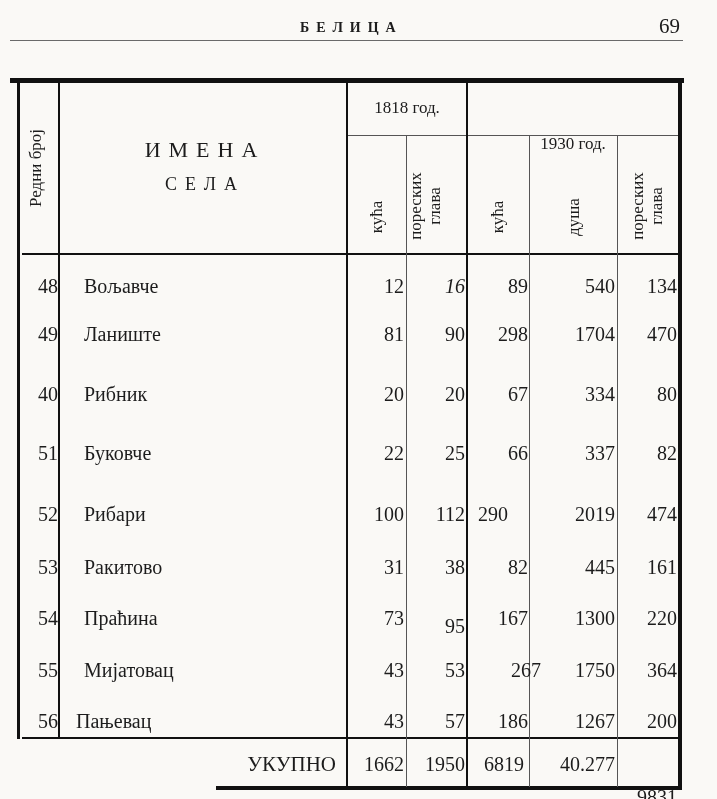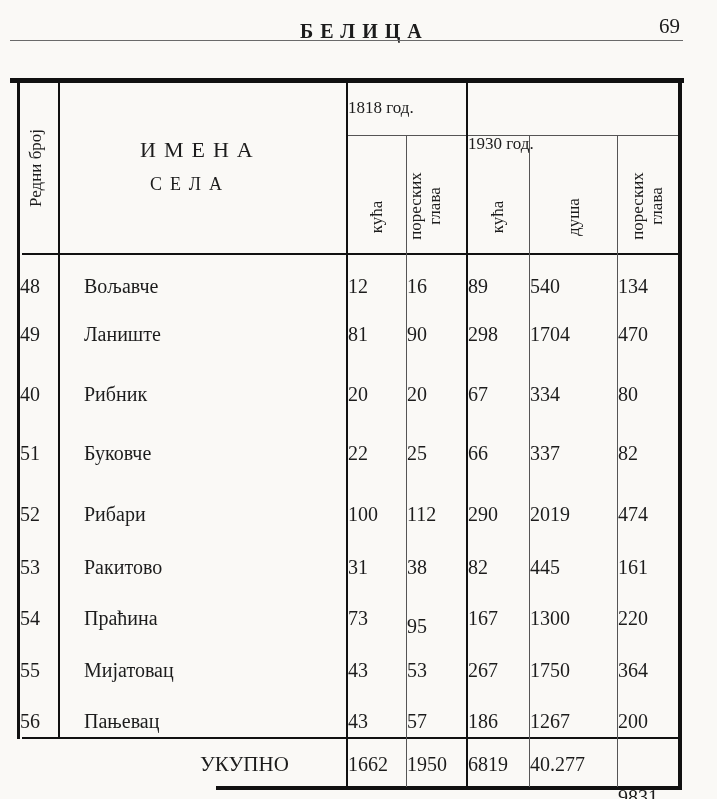--- a/index.html
+++ b/index.html
@@ -5,33 +5,33 @@
   html, body { margin: 0; padding: 0; }
   body {
     width: 717px; height: 799px; background: #faf9f6; position: relative; overflow: hidden;
     font-family: "Liberation Serif", "DejaVu Serif", serif; color: #1c1c1c;
   }
   .abs { position: absolute; }
   .running-head {
     left: 0; top: 14px; width: 717px; height: 30px;
   }
   .running-title {
-    position: absolute; left: 300px; top: 6px; font-size: 20px; letter-spacing: 7px; font-weight: bold;
+    position: absolute; left: 300px; top: 6px; font-size: 14px; letter-spacing: 7px; font-weight: bold;
   }
   .page-number { position: absolute; left: 659px; top: 0; font-size: 21px; }
   .head-rule { left: 10px; top: 40px; width: 673px; height: 1px; background: #6a6a6a; }
 
   .hline { position: absolute; background: #111; }
   .vline { position: absolute; background: #111; }
 
-  .hdr-text { position: absolute; }
+  .hdr-text { position: absolute; text-align: center; }
   .rot { position: absolute; transform: rotate(-90deg); transform-origin: center center; white-space: nowrap; text-align: center; line-height: 19px; font-size: 17px; }
 
   .cell { position: absolute; font-size: 20px; line-height: 24px; white-space: nowrap; }
-  .num { text-align: left; }
+  .num { text-align: right; }
 </style>
 </head>
 <body>
 
 <div class="abs running-head">
   <span class="running-title">БЕЛИЦА</span>
   <span class="page-number">69</span>
 </div>
 <div class="abs head-rule"></div>
 
@@ -69,21 +69,21 @@
   <div class="rot" style="left:608px; top:186px; width:80px; height:40px; white-space:normal;">
     <span>пореских глава</span>
   </div>
 
   <div>
 
     <div>
       <div class="cell num" style="left:20px; top:274px; width:38px;">48</div>
       <div class="cell" style="left:84px; top:274px;">Вољавче</div>
       <div class="cell num" style="left:348px; top:274px; width:56px;">12</div>
-      <div class="cell num" style="left:407px; top:274px; width:58px;">16</div>
+      <div class="cell num" style="left:407px; top:274px; width:58px;font-style:italic;">16</div>
       <div class="cell num" style="left:468px; top:274px; width:60px;">89</div>
       <div class="cell num" style="left:530px; top:274px; width:85px;">540</div>
       <div class="cell num" style="left:618px; top:274px; width:59px;">134</div>
     </div>
 
     <div>
       <div class="cell num" style="left:20px; top:322px; width:38px;">49</div>
       <div class="cell" style="left:84px; top:322px;">Ланиште</div>
       <div class="cell num" style="left:348px; top:322px; width:56px;">81</div>
       <div class="cell num" style="left:407px; top:322px; width:58px;">90</div>
@@ -147,21 +147,21 @@
       <div class="cell" style="left:84px; top:658px;">Мијатовац</div>
       <div class="cell num" style="left:348px; top:658px; width:56px;">43</div>
       <div class="cell num" style="left:407px; top:658px; width:58px;">53</div>
       <div class="cell num" style="left:468px; top:658px; width:73px;">267</div>
       <div class="cell num" style="left:530px; top:658px; width:85px;">1750</div>
       <div class="cell num" style="left:618px; top:658px; width:59px;">364</div>
     </div>
 
     <div>
       <div class="cell num" style="left:20px; top:709px; width:38px;">56</div>
-      <div class="cell" style="left:84px; top:709px;">Пањевац</div>
+      <div class="cell" style="left:76px; top:709px;">Пањевац</div>
       <div class="cell num" style="left:348px; top:709px; width:56px;">43</div>
       <div class="cell num" style="left:407px; top:709px; width:58px;">57</div>
       <div class="cell num" style="left:468px; top:709px; width:60px;">186</div>
       <div class="cell num" style="left:530px; top:709px; width:85px;">1267</div>
       <div class="cell num" style="left:618px; top:709px; width:59px;">200</div>
     </div>
   </div>
 
   <div>
     <div class="cell num" style="left:200px; top:752px; width:136px; font-size:21px;">УКУПНО</div>

